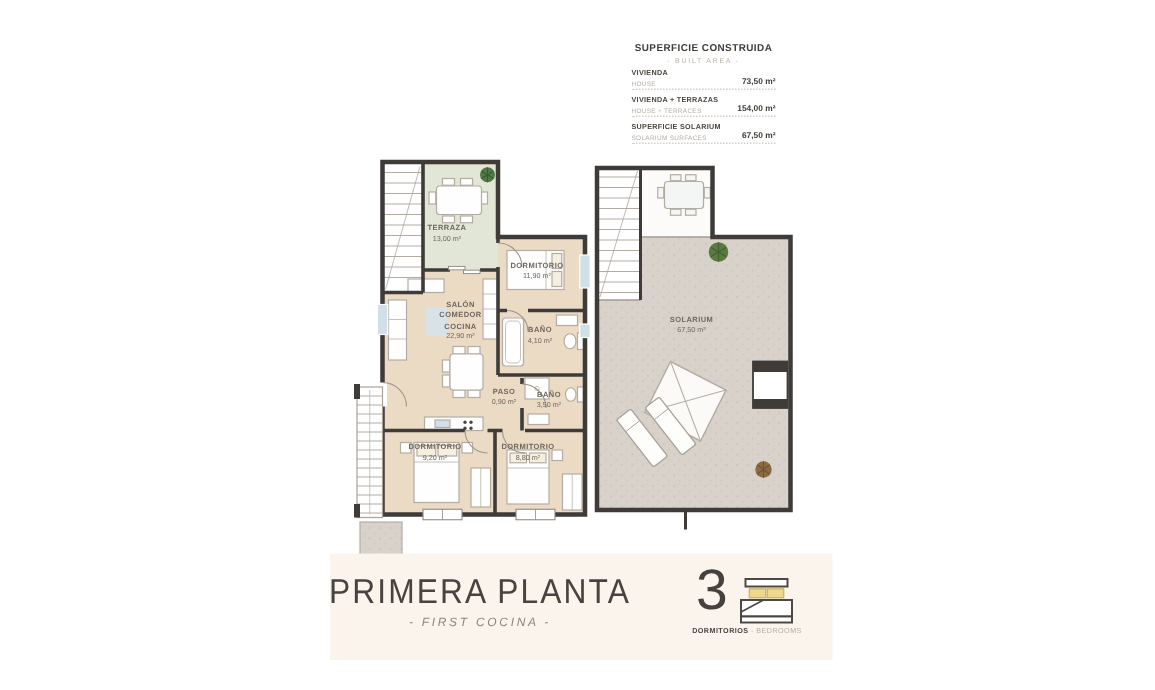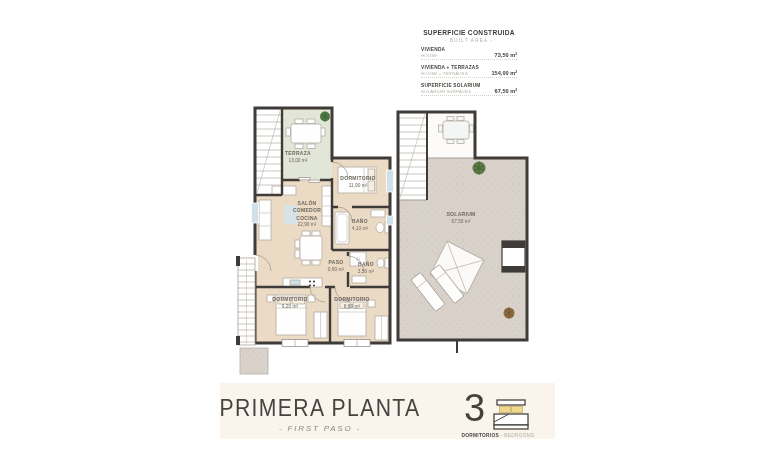--- a/index.html
+++ b/index.html
@@ -17,21 +17,21 @@
   .l-en{font-size:4.3px;color:#b5aea6;letter-spacing:.2px;}
   .l-val{font-size:5.6px;font-weight:700;color:#3f3c38;white-space:nowrap;}
 
   
   .room-label{position:absolute;transform:translate(-50%,-50%);text-align:center;
               color:#6e675e;line-height:1.45;}
   .rname{display:block;font-size:5px;font-weight:700;letter-spacing:.3px;white-space:pre-line;}
   .rarea{display:block;font-size:4.8px;font-weight:400;margin-top:.5px;}
 
   
-  .footer{position:absolute;left:220px;top:383px;width:335px;height:56px;background:#faf4ed;}
+  .footer{position:absolute;left:220px;top:369px;width:335px;height:71px;background:#faf4ed;}
   .f-title{position:absolute;left:100px;top:12px;transform:translateX(-50%) scaleX(.92);
            font-size:23px;font-weight:400;letter-spacing:1.5px;color:#474340;white-space:nowrap;}
   .f-sub{position:absolute;left:100px;top:41px;transform:translateX(-50%);
          font-size:8px;font-style:italic;letter-spacing:1.8px;color:#8d867e;white-space:nowrap;}
   .f-count{position:absolute;left:244px;top:4px;font-size:38px;font-weight:500;color:#45413d;}
   .f-bed{position:absolute;left:271px;top:16px;}
   .f-bedlabel{position:absolute;left:278px;top:50px;transform:translateX(-50%);
               font-size:4.8px;letter-spacing:.3px;white-space:nowrap;}
   .f-bedlabel .es{font-weight:700;color:#49453f;}
   .f-bedlabel .sep,.f-bedlabel .en{color:#b5aea6;white-space:pre;}
@@ -311,21 +311,21 @@
       <div class="lrow-left">
         <div class="l-es">SUPERFICIE SOLARIUM</div>
         <div class="l-en">SOLARIUM SURFACES</div>
       </div>
       <div class="l-val">67,50 m²</div>
     </div>
   </div>
 
   <div class="footer">
     <div class="f-title">PRIMERA PLANTA</div>
-    <div class="f-sub">- FIRST PASO -</div>
+    <div class="f-sub">- FIRST COCINA -</div>
     <div class="f-count">3</div>
     <div class="f-bed">
       <svg width="40" height="32" viewBox="0 0 40 32">
         <rect x="6" y="1" width="28" height="5" fill="#fff" stroke="#4a4540" stroke-width="1.3"></rect>
         <rect x="8.5" y="7.5" width="11" height="6" fill="#efd88b" stroke="#c9b169" stroke-width="0.8"></rect>
         <rect x="20.5" y="7.5" width="11" height="6" fill="#efd88b" stroke="#c9b169" stroke-width="0.8"></rect>
         <rect x="3" y="15" width="34" height="11" fill="#fff" stroke="#4a4540" stroke-width="1.3"></rect>
         <path d="M3,23 L18,15" stroke="#4a4540" stroke-width="1" fill="none"></path>
         <rect x="3" y="26" width="34" height="4" fill="#fff" stroke="#4a4540" stroke-width="1.3"></rect>
       </svg>

